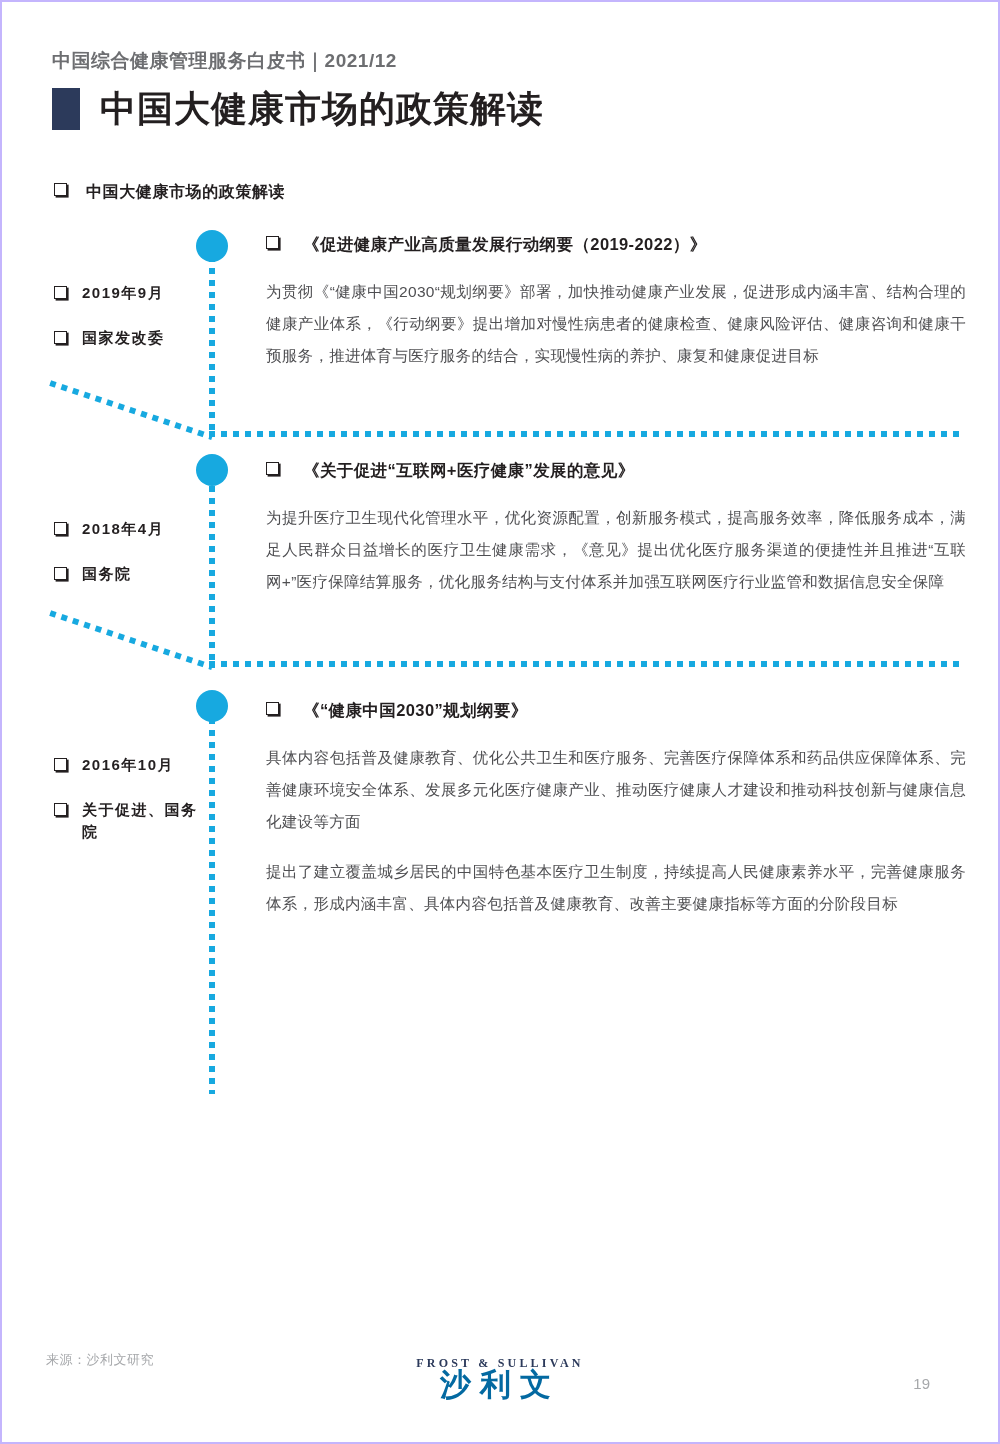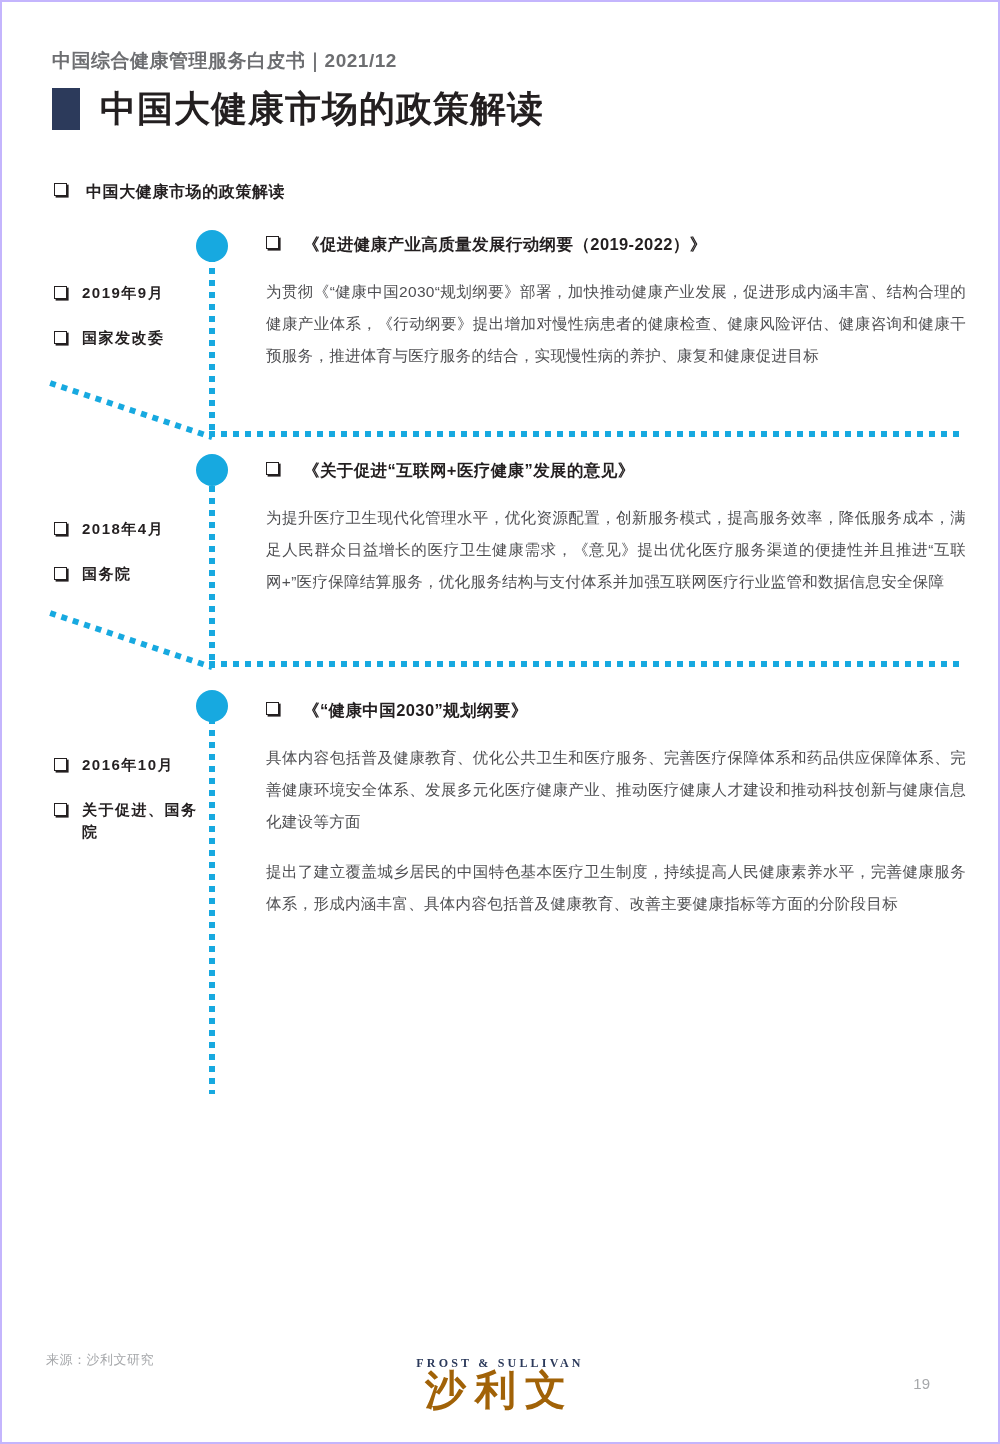--- a/index.html
+++ b/index.html
@@ -180,23 +180,23 @@
   }
   .logo-en {
     font-family: "Liberation Serif", "DejaVu Serif", serif;
     font-size: 12px;
     letter-spacing: 3.2px;
     color: #2c3a5b;
     line-height: 1;
     font-weight: bold;
   }
   .logo-cn {
-    font-size: 41px;
-    font-weight: bold;
-    color: #a16207;
+    font-size: 31px;
+    font-weight: bold;
+    color: #0369a1;
     letter-spacing: 9px;
     line-height: 1.05;
   }
   .pageno {
     position: absolute;
     right: 68px;
     top: 1373px;
     font-size: 15px;
     color: #a6a8ab;
   }

